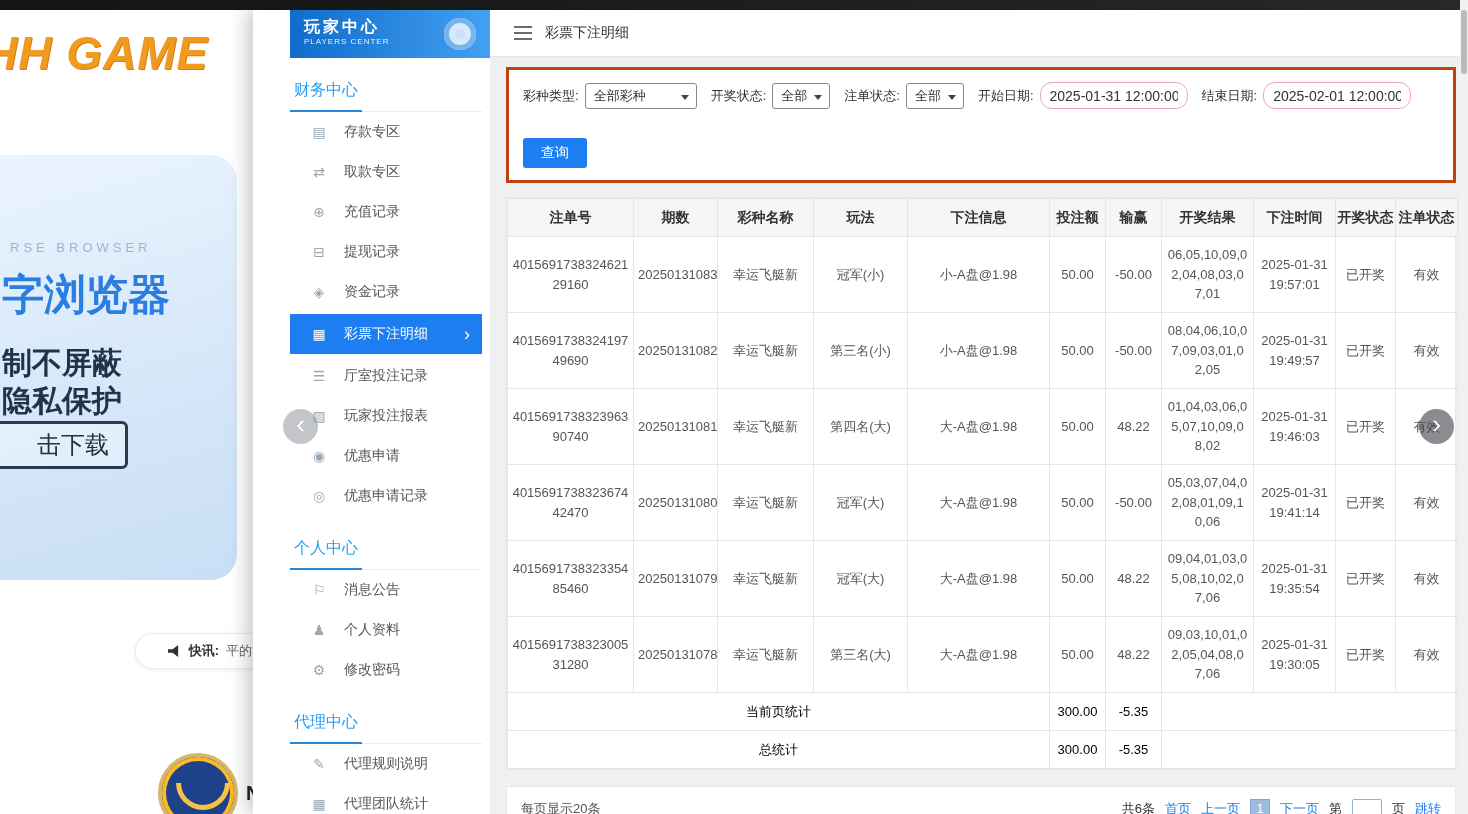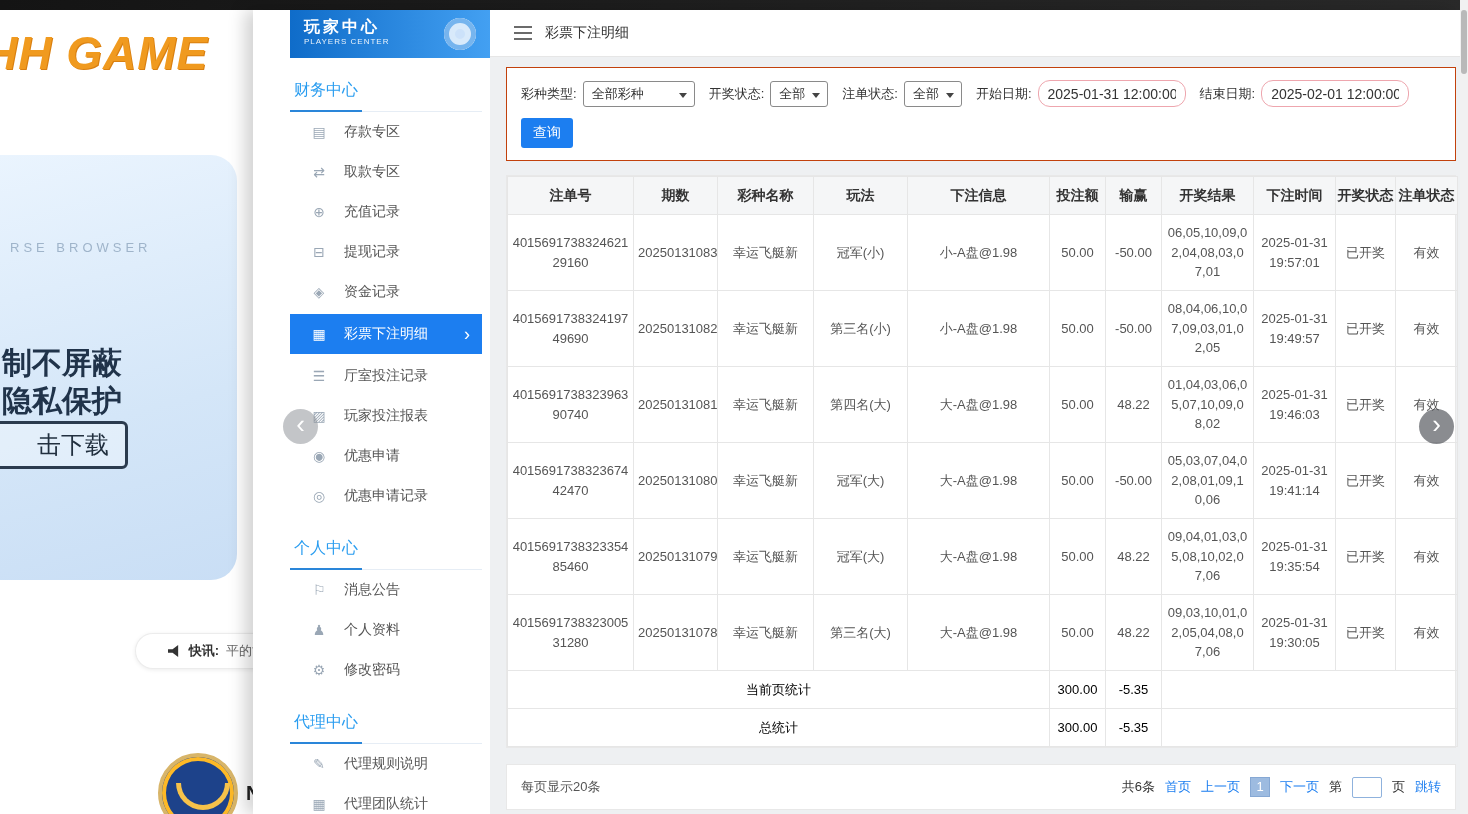--- a/index.html
+++ b/index.html
@@ -45,30 +45,30 @@
   .side-item .chev{position:absolute;right:12px;font-size:18px;color:#fff;}
 
   
   .main{flex:1;background:#eef0f2;display:flex;flex-direction:column;overflow:hidden;}
   .main-header{height:47px;background:#fff;border-bottom:1px solid #e6e6e6;display:flex;align-items:center;gap:13px;padding-left:24px;flex:0 0 auto;}
   .hamburger{width:18px;height:14px;display:inline-block;border-top:2px solid #6b6b6b;border-bottom:2px solid #6b6b6b;position:relative;cursor:pointer;}
   .hamburger::after{content:"";position:absolute;left:0;top:4px;width:100%;height:2px;background:#6b6b6b;}
   .page-title{font-size:14px;color:#333;}
   .main-body{padding:10px 4px 0 16px;}
 
-  .filter-card{background:#fff;border:1px solid #c2410c;padding:12px 14px;}
+  .filter-card{background:#fff;border:3px solid #c2410c;padding:12px 14px;}
   .filter-row{display:flex;align-items:center;gap:6px;font-size:13px;color:#333;}
   .filter-row .lbl{margin-left:8px;white-space:nowrap;}
   .filter-row .lbl:first-child{margin-left:0;}
   .select-box{position:relative;height:26px;border:1px solid #8a8a8a;border-radius:3px;background:#fff;display:flex;align-items:center;padding:0 22px 0 8px;font-size:13px;cursor:pointer;white-space:nowrap;}
   .select-box .caret{position:absolute;right:7px;top:11px;width:0;height:0;border-left:4px solid transparent;border-right:4px solid transparent;border-top:5px solid #444;}
   .sel-wide{min-width:112px;}
   .sel-small{min-width:58px;}
   .date-input{width:148px;height:27px;border:1px solid #eea6ae;border-radius:12px;padding:0 9px;font-size:14px;color:#333;font-family:inherit;background:#fff;}
-  .query-btn{margin-top:11px;width:52px;height:30px;background:#1c7ef0;border:none;border-radius:3px;color:#fff;font-size:14px;cursor:pointer;font-family:inherit;}
+  .query-btn{margin-top:29px;width:64px;height:30px;background:#1c7ef0;border:none;border-radius:3px;color:#fff;font-size:14px;cursor:pointer;font-family:inherit;}
 
   .table-card{background:#fff;margin-top:14px;border:1px solid #e8e8e8;}
   table{width:100%;border-collapse:collapse;table-layout:fixed;}
   col.c0{width:126px}col.c1{width:84px}col.c2{width:96px}col.c3{width:94px}col.c4{width:142px}
   col.c5{width:56px}col.c6{width:56px}col.c7{width:92px}col.c8{width:82px}col.c9{width:60px}col.c10{width:62px}
   th{background:#f5f6f7;height:38px;border:1px solid #e6e6e6;font-size:14px;color:#333;font-weight:bold;text-align:center;}
   td{border:1px solid #e6e6e6;text-align:center;font-size:13px;color:#555;padding:6px 4px;line-height:1.5;}
   tr.data-row td{height:76px;}
   td.break{word-break:break-all;}
   tr.sum-row td{height:38px;color:#000000;}
@@ -89,20 +89,21 @@
 </style>
 </head>
 <body>
 
 <div class="top-strip"></div>
 
 <div class="bg-left">
   <div class="bg-logo">HH GAME</div>
   <div class="promo">
     <div class="promo-tag">RSE BROWSER</div>
+    <div class="promo-l1">字浏览器</div>
     <div class="promo-l2">制不屏蔽</div>
     <div class="promo-l3">隐私保护</div>
     <div class="promo-btn">击下载</div>
   </div>
   <div class="ticker">
     <span class="speaker"></span>
     <span class="ticker-label">快讯:</span>
     <span class="ticker-text">平的博</span>
   </div>
   <div class="badge"></div>

